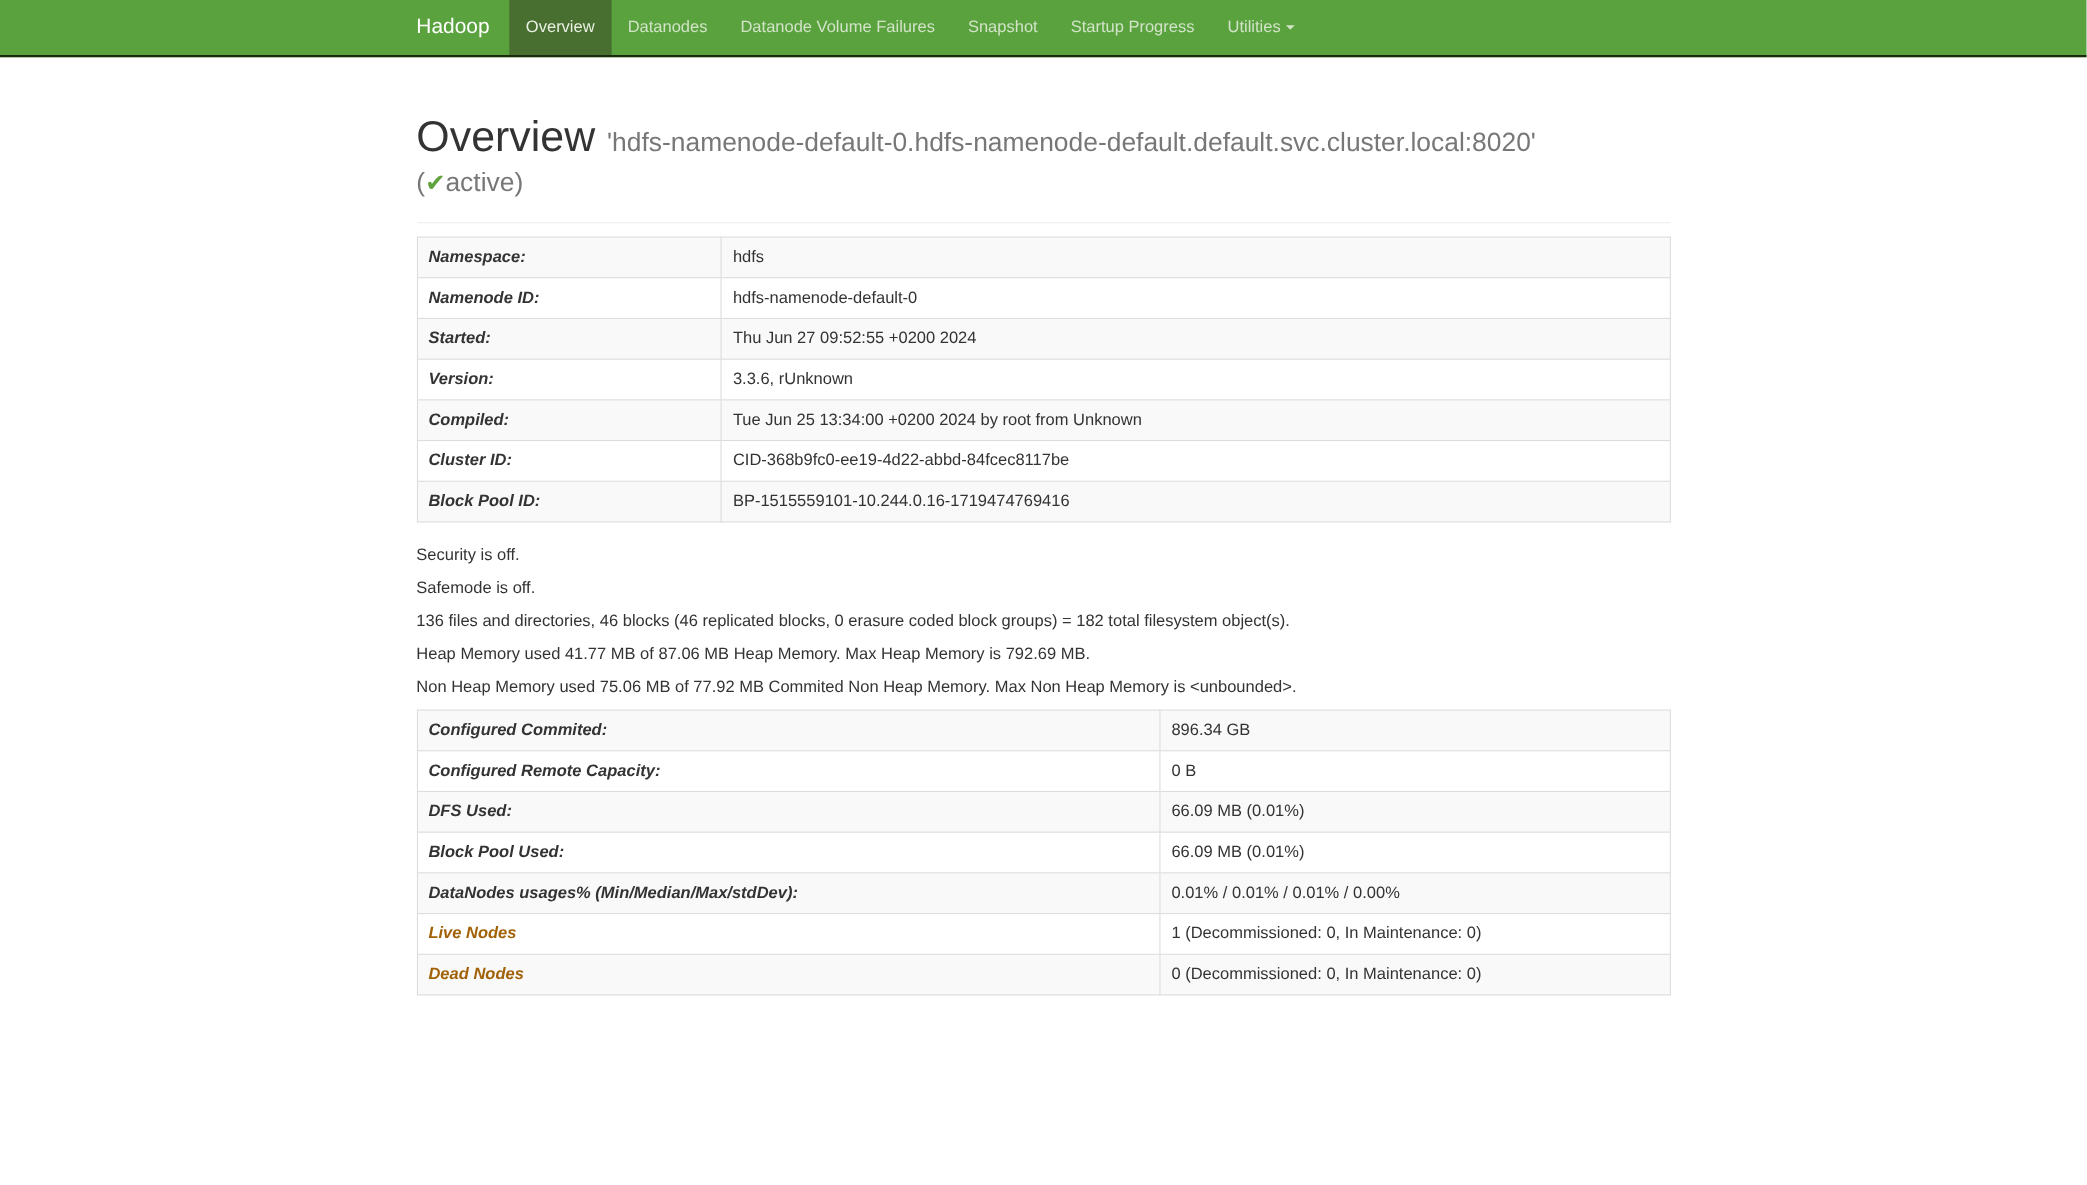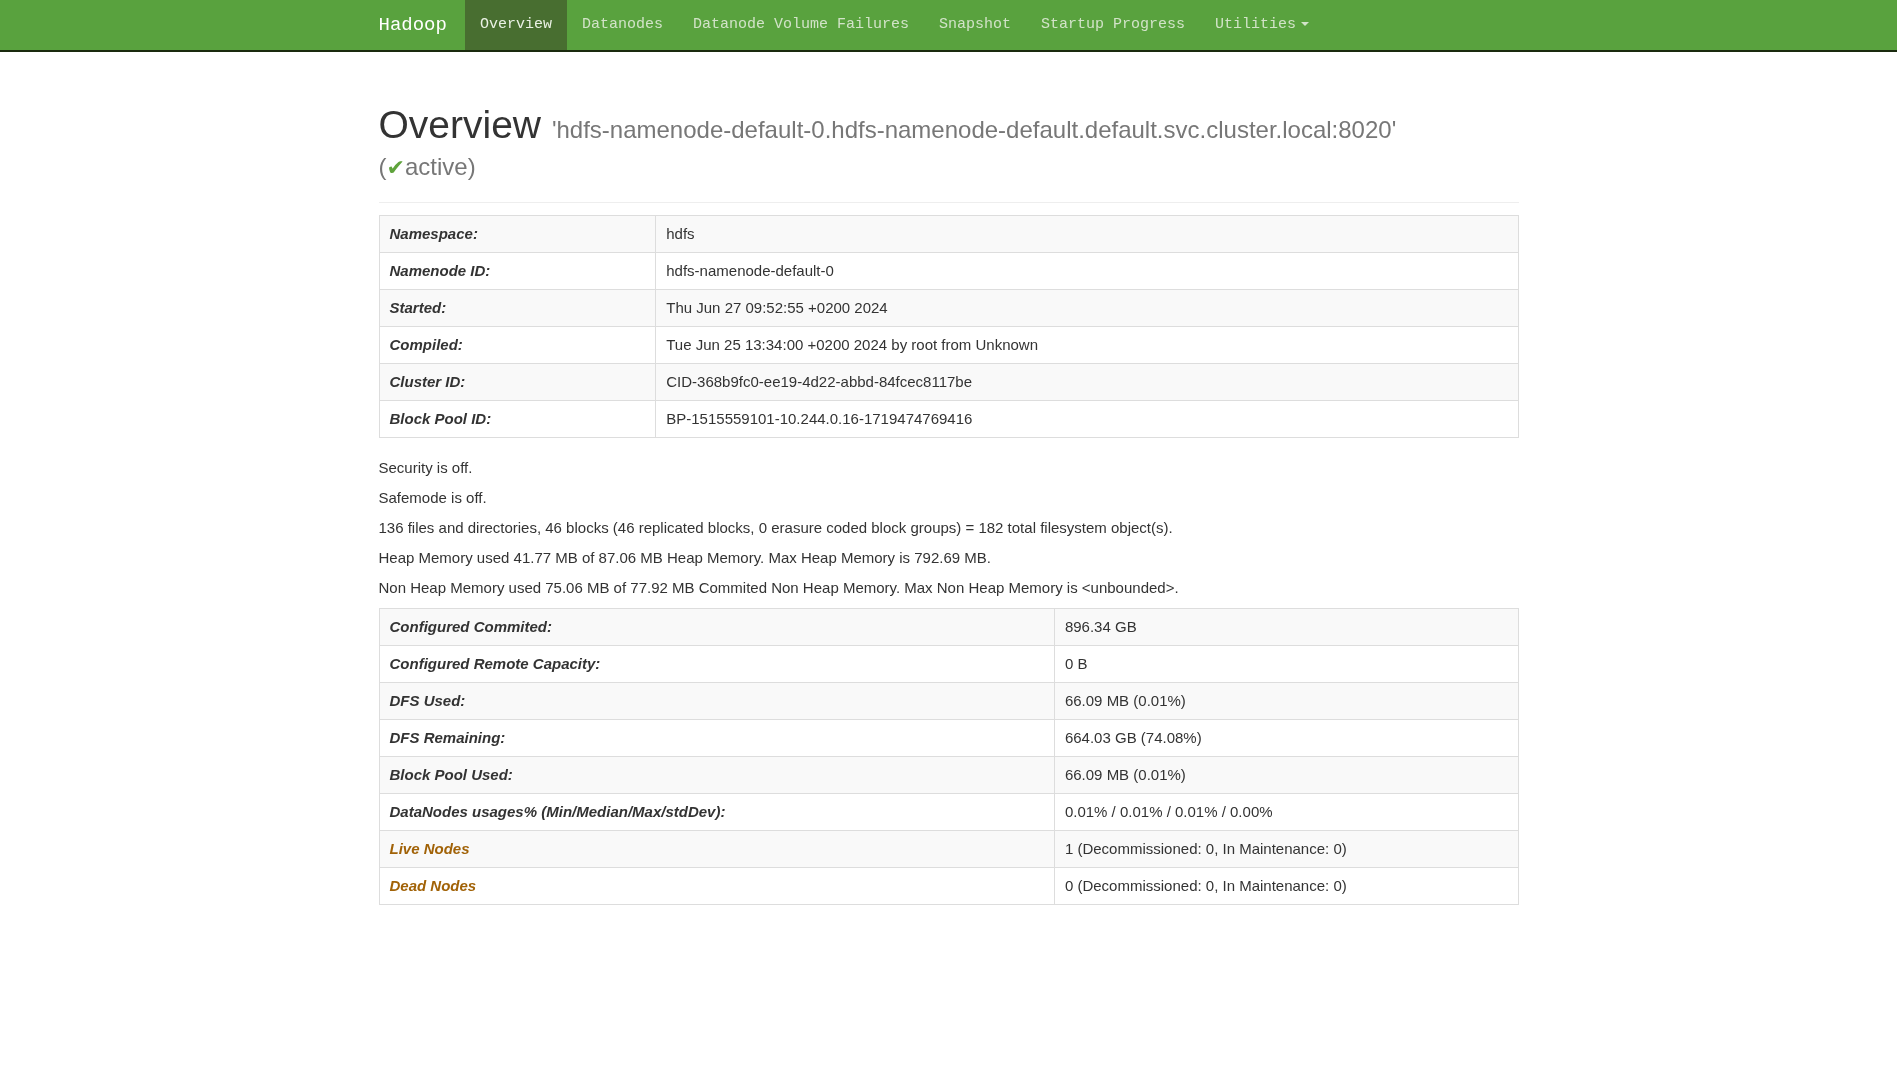--- a/index.html
+++ b/index.html
@@ -12,21 +12,21 @@
     font-size: 15px;
     color: #333;
   }
   
   .navbar {
     width: 100%;
     height: 52px;
     background: #59a23e;
     border-bottom: 2px solid #1a2a0e;
   }
-  .navbar .container { height: 50px; display: flex; align-items: stretch; font-family: Liberation Mono, monospace; }
+  .navbar .container { height: 50px; display: flex; align-items: stretch; }
   .navbar-brand {
     color: #ffffff;
     font-size: 19px;
     line-height: 50px;
     padding-right: 18px;
     white-space: nowrap;
   }
   .navbar-nav {
     display: flex;
     list-style: none;
@@ -156,20 +156,24 @@
       </tr>
       <tr>
         <th>Namenode ID:</th>
         <td>hdfs-namenode-default-0</td>
       </tr>
       <tr>
         <th>Started:</th>
         <td>Thu Jun 27 09:52:55 +0200 2024</td>
       </tr>
       <tr>
+        <th>Version:</th>
+        <td>3.3.6, rUnknown</td>
+      </tr>
+      <tr>
         <th>Compiled:</th>
         <td>Tue Jun 25 13:34:00 +0200 2024 by root from Unknown</td>
       </tr>
       <tr>
         <th>Cluster ID:</th>
         <td>CID-368b9fc0-ee19-4d22-abbd-84fcec8117be</td>
       </tr>
       <tr>
         <th>Block Pool ID:</th>
         <td>BP-1515559101-10.244.0.16-1719474769416</td>
@@ -194,24 +198,20 @@
       </tr>
       <tr>
         <th>Configured Remote Capacity:</th>
         <td>0 B</td>
       </tr>
       <tr>
         <th>DFS Used:</th>
         <td>66.09 MB (0.01%)</td>
       </tr>
       <tr>
-        <th>DFS Remaining:</th>
-        <td>664.03 GB (74.08%)</td>
-      </tr>
-      <tr>
         <th>Block Pool Used:</th>
         <td>66.09 MB (0.01%)</td>
       </tr>
       <tr>
         <th>DataNodes usages% (Min/Median/Max/stdDev):</th>
         <td>0.01% / 0.01% / 0.01% / 0.00%</td>
       </tr>
       <tr>
         <th><a class="node-link">Live Nodes</a></th>
         <td>1 (Decommissioned: 0, In Maintenance: 0)</td>

